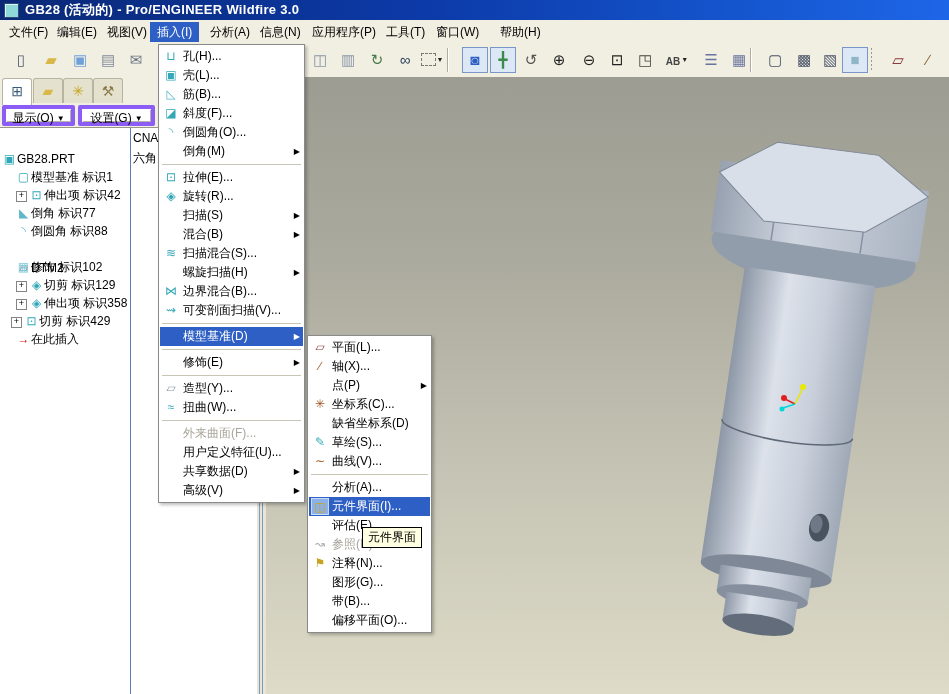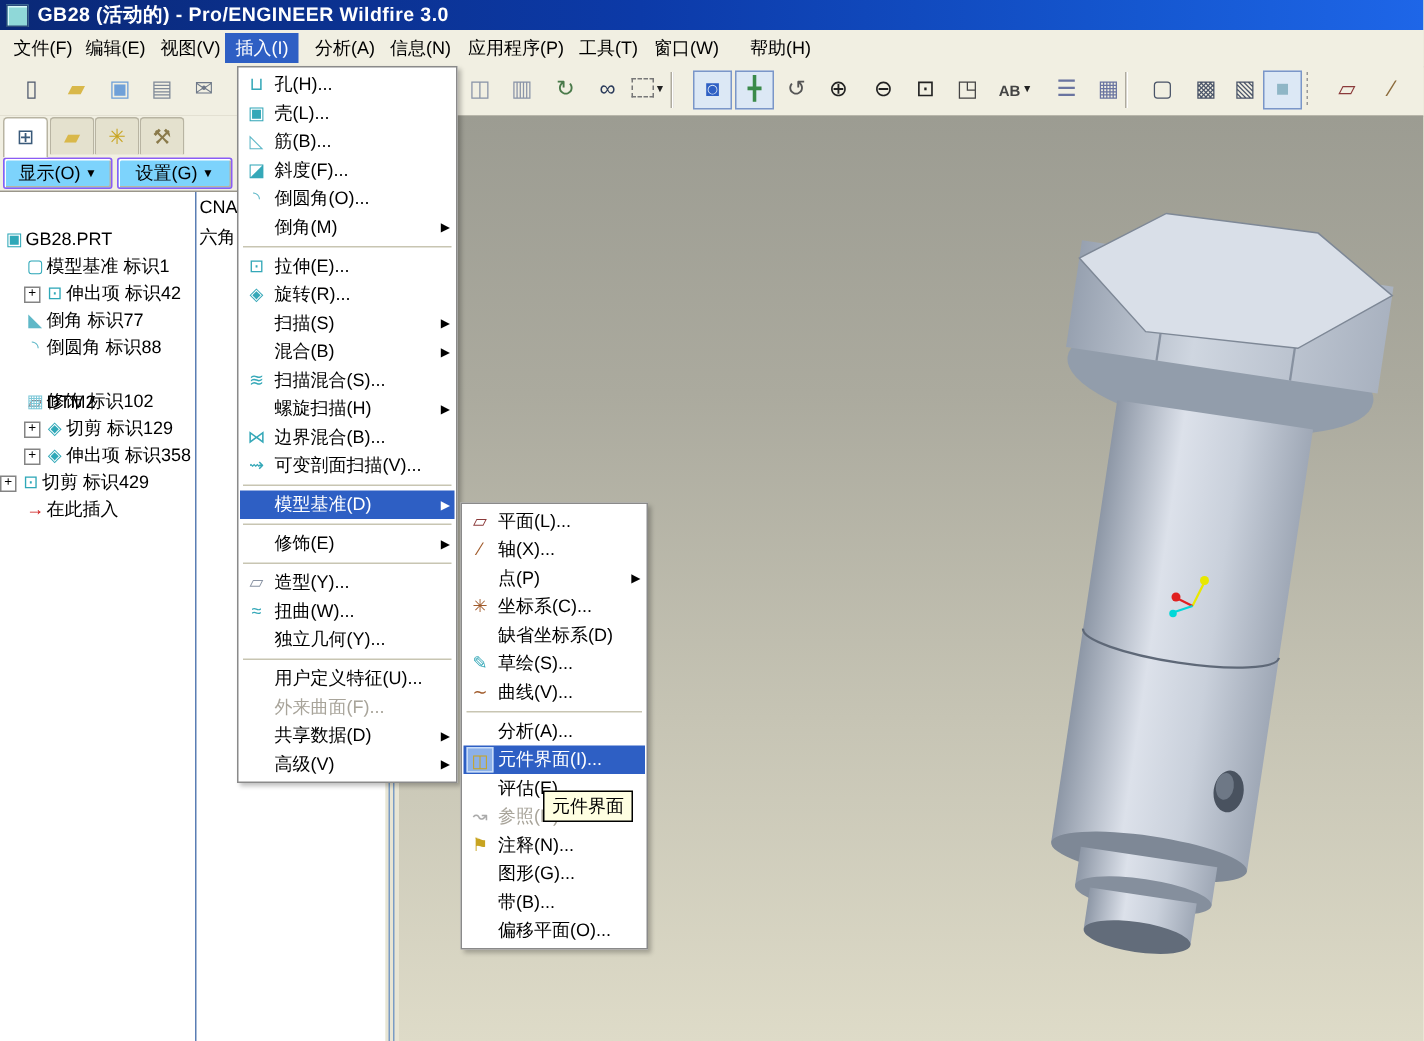--- a/index.html
+++ b/index.html
@@ -27,21 +27,21 @@
   .tb-icon .dashbox{display:inline-block;width:13px;height:11px;border:1px dashed #777;vertical-align:-1px;}
   .tb-icon.txt{font-size:10px;font-weight:bold;}
   .tb-sep{position:absolute;top:4px;width:1px;height:24px;background:#AFAB9E;border-right:1px solid #fff;}
   .tb-sep.dotted{background:repeating-linear-gradient(180deg,#999 0 2px,transparent 2px 4px);border:none;}
   
   .nav{position:absolute;left:0;top:77px;width:257px;height:617px;background:#F1EFE2;}
   .nav-tab{position:absolute;top:1px;width:30px;height:25px;text-align:center;line-height:25px;
     font-size:14px;background:#E4E1CE;border:1px solid #B8B4A2;border-bottom:none;
     border-radius:3px 3px 0 0;box-sizing:border-box;}
   .nav-tab.sel{background:#fff;height:27px;z-index:2;}
-  .nav-btn{position:absolute;top:28px;height:21px;background:#7dd3fc;border:1px solid #8b5cf6;
+  .nav-btn{position:absolute;top:28px;height:21px;background:#ffffff;border:4px solid #8b5cf6;
     border-radius:2px;font-size:12px;text-align:center;line-height:19px;box-sizing:border-box;
     box-shadow:inset 1px 1px 0 #fff, inset -1px -1px 0 #B8B4A4;}
   .nav-btn .dd{font-size:8px;vertical-align:1px;margin-left:3px;}
   .tree{position:absolute;left:0;top:50px;width:257px;height:567px;background:#fff;
     border-top:1px solid #9A968A;}
   .tree-coldiv{position:absolute;left:130px;top:0;bottom:0;width:1px;background:#5A7EB4;}
   .tree-header{position:absolute;left:133px;top:3px;font-size:12px;color:#000;white-space:nowrap;}
   .tree-row{position:absolute;left:0;height:18px;line-height:18px;font-size:12px;
     white-space:nowrap;width:129px;overflow:hidden;}
   .expand-box{display:inline-block;width:9px;height:9px;border:1px solid #848484;line-height:7px;
@@ -132,21 +132,21 @@
     <div id="tree-rows">
         <div class="tree-row" style="top: 22px; padding-left: 2px;"><span class="t-icon" style="color: rgb(47, 168, 184);">▣</span><span>GB28.PRT</span></div>
         <div class="tree-row" style="top: 40px; padding-left: 16px;"><span class="t-icon" style="color: rgb(47, 168, 184);">▢</span><span>模型基准 标识1</span></div>
         <div class="tree-row" style="top: 58px; padding-left: 16px;"><span class="expand-box">+</span><span class="t-icon" style="color: rgb(47, 168, 184);">⊡</span><span>伸出项 标识42</span></div>
         <div class="tree-row" style="top: 76px; padding-left: 16px;"><span class="t-icon" style="color: rgb(95, 184, 200);">◣</span><span>倒角 标识77</span></div>
         <div class="tree-row" style="top: 94px; padding-left: 16px;"><span class="t-icon" style="color: rgb(95, 184, 200);">◝</span><span>倒圆角 标识88</span></div>
         <div class="tree-row" style="top: 112px; padding-left: 16px; margin-top: 19px;"><span class="t-icon" style="color: rgb(139, 58, 58);">▱</span><span>DTM2</span></div>
         <div class="tree-row" style="top: 130px; padding-left: 16px;"><span class="t-icon" style="color: rgb(126, 200, 216);">▦</span><span>修饰 标识102</span></div>
         <div class="tree-row" style="top: 148px; padding-left: 16px;"><span class="expand-box">+</span><span class="t-icon" style="color: rgb(47, 168, 184);">◈</span><span>切剪 标识129</span></div>
         <div class="tree-row" style="top: 166px; padding-left: 16px;"><span class="expand-box">+</span><span class="t-icon" style="color: rgb(47, 168, 184);">◈</span><span>伸出项 标识358</span></div>
-        <div class="tree-row" style="top: 184px; padding-left: 0;"><span class="expand-box">+</span><span class="t-icon" style="color: rgb(47, 168, 184);">⊡</span><span>切剪 标识429</span></div>
+        <div class="tree-row" style="top: 184px; padding-left: 0; margin-left: 11px;"><span class="expand-box">+</span><span class="t-icon" style="color: rgb(47, 168, 184);">⊡</span><span>切剪 标识429</span></div>
         <div class="tree-row" style="top: 202px; padding-left: 16px;"><span class="t-icon" style="color: rgb(204, 17, 17);">→</span><span>在此插入</span></div>
       </div>
   <div class="cname-val" style="top: 22px; text-align: center;">六角</div>
     </div>
 <div class="nav-tab sel" style="left: 2px; color: rgb(58, 90, 122);">⊞</div>
     <div class="nav-tab" style="left: 33px; color: rgb(217, 184, 74);">▰</div>
     <div class="nav-tab" style="left: 63px; color: rgb(200, 164, 32);">✳</div>
     <div class="nav-tab" style="left: 93px; color: rgb(138, 122, 74);">⚒</div>
     <div class="nav-btn" style="left: 2px; width: 73px;">显示(O)<span class="dd">▼</span></div>
     <div class="nav-btn" style="left: 78px; width: 77px;">设置(G)<span class="dd">▼</span></div>
@@ -284,34 +284,29 @@
     <div class="m-item">
       <div class="m-icon" style="color: rgb(138, 148, 164);">▱</div>
       <div class="m-label">造型(Y)...</div>
       <div class="m-arrow"></div>
     </div>
     <div class="m-item">
       <div class="m-icon" style="color: rgb(53, 168, 184);">≈</div>
       <div class="m-label">扭曲(W)...</div>
       <div class="m-arrow"></div>
     </div>
-    <div class="m-item">
-      <div class="m-icon"></div>
-      <div class="m-label">独立几何(Y)...</div>
-      <div class="m-arrow"></div>
-    </div>
-    <div class="m-sep"></div>
+    <div class="m-sep"></div>
+    <div class="m-item dis">
+      <div class="m-icon"></div>
+      <div class="m-label">外来曲面(F)...</div>
+      <div class="m-arrow"></div>
+    </div>
     <div class="m-item">
       <div class="m-icon"></div>
       <div class="m-label">用户定义特征(U)...</div>
-      <div class="m-arrow"></div>
-    </div>
-    <div class="m-item dis">
-      <div class="m-icon"></div>
-      <div class="m-label">外来曲面(F)...</div>
       <div class="m-arrow"></div>
     </div>
     <div class="m-item">
       <div class="m-icon"></div>
       <div class="m-label">共享数据(D)</div>
       <div class="m-arrow">▶</div>
     </div>
     <div class="m-item">
       <div class="m-icon"></div>
       <div class="m-label">高级(V)</div>

